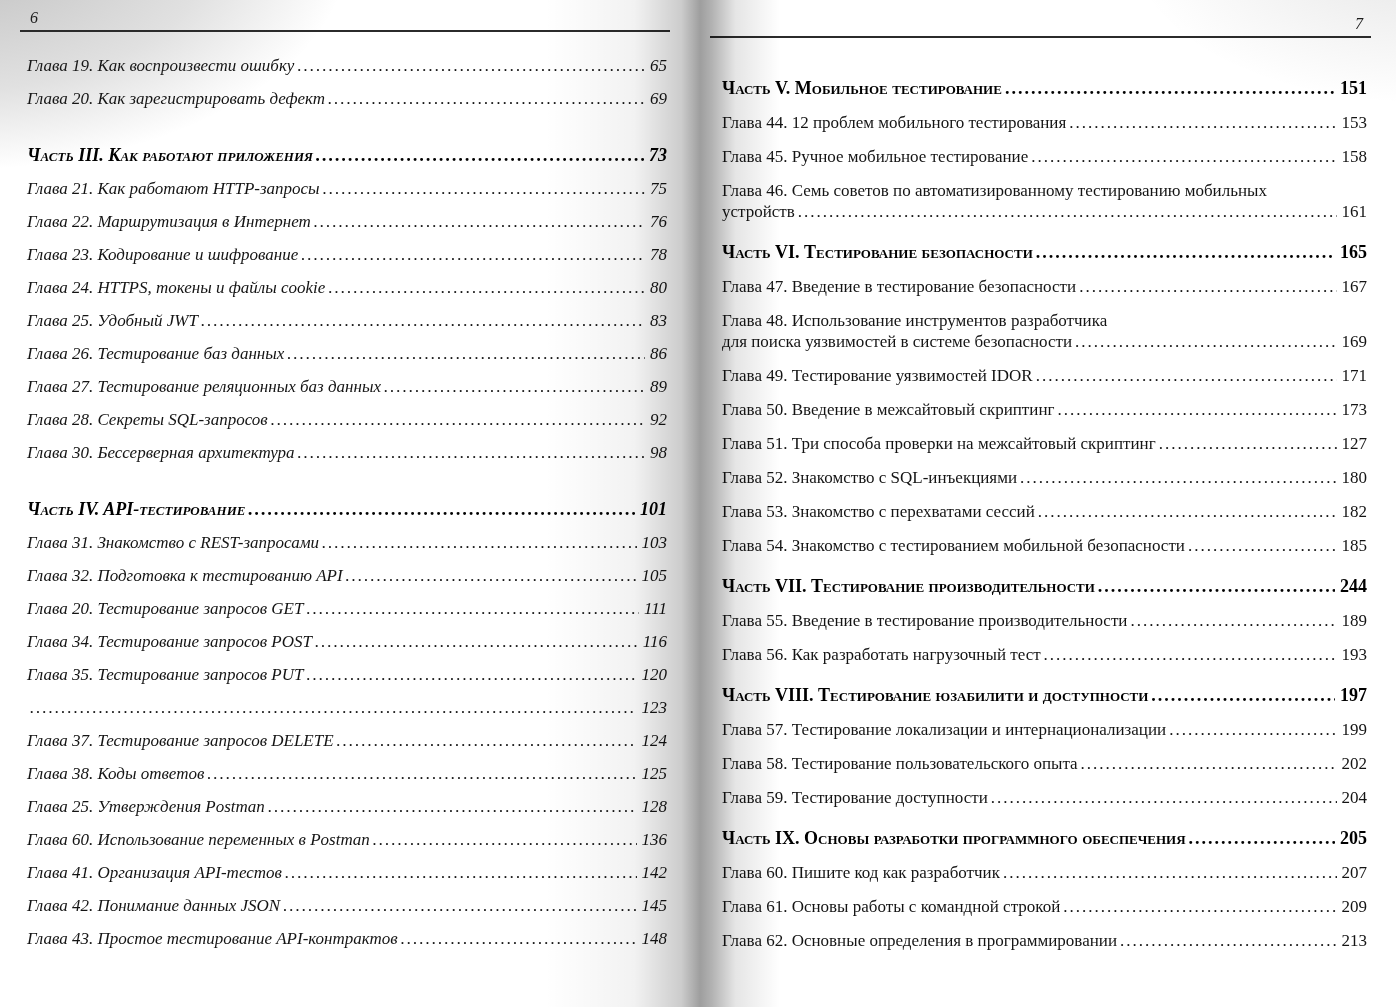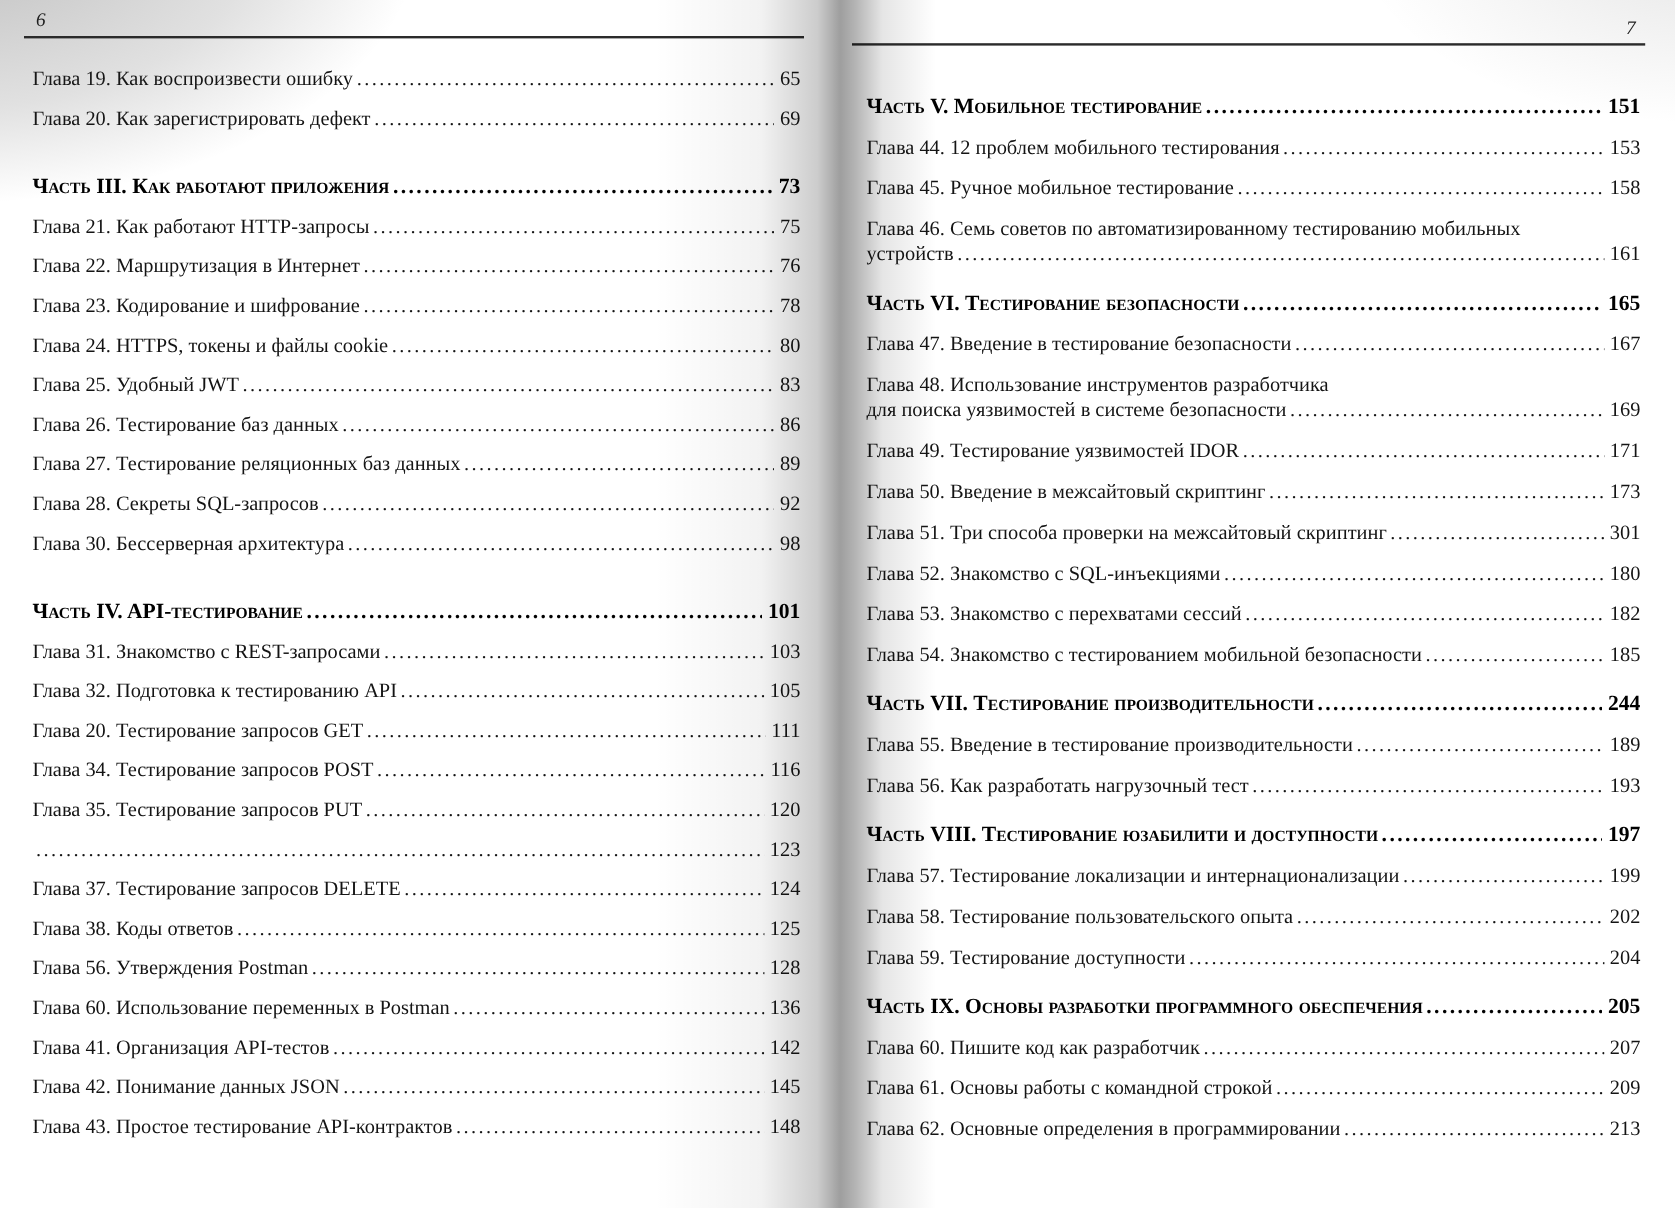--- a/index.html
+++ b/index.html
@@ -50,21 +50,21 @@
   .pagenum {
     position: absolute; bottom: 3px;
     font-style: italic;
     font-size: 16px;
     color: #1c1c1c;
   }
   #page-left  .pagenum { left: 10px; }
   #page-right .pagenum { right: 8px; }
 
   .entries { font-size: 17px; line-height: 21px; }
-  #page-left  .entries { padding: 23px 3px 0 7px; }
+  #page-left  .entries { padding: 23px 3px 0 7px; font-style: italic; }
   #page-right .entries { padding: 20px 4px 0 12px; }
 
   .row { margin-bottom: 12px; }
   #page-right .row { margin-bottom: 13px; }
   .row.part { margin-top: 36px; font-weight: bold; font-variant: small-caps; font-size: 18px; color: #000; }
   #page-right .row.part { margin-top: 20px; }
   .entries .row.part:first-child { margin-top: 0; }
 
   .line { display: flex; align-items: stretch; }
   .t  { flex: none; white-space: nowrap; }
@@ -231,21 +231,21 @@
         </div>
         <div class="row">
           <div class="line">
             <span class="t">Глава 38. Коды ответов</span>
             <span class="dots"></span>
             <span class="pg">125</span>
           </div>
         </div>
         <div class="row">
           <div class="line">
-            <span class="t">Глава 56. Утверждения Postman</span>
+            <span class="t">Глава 25. Утверждения Postman</span>
             <span class="dots"></span>
             <span class="pg">128</span>
           </div>
         </div>
         <div class="row">
           <div class="line">
             <span class="t">Глава 60. Использование переменных в Postman</span>
             <span class="dots"></span>
             <span class="pg">136</span>
           </div>
@@ -345,21 +345,21 @@
           <div class="line">
             <span class="t">Глава 50. Введение в межсайтовый скриптинг</span>
             <span class="dots"></span>
             <span class="pg">173</span>
           </div>
         </div>
         <div class="row">
           <div class="line">
             <span class="t">Глава 51. Три способа проверки на межсайтовый скриптинг</span>
             <span class="dots"></span>
-            <span class="pg">301</span>
+            <span class="pg">127</span>
           </div>
         </div>
         <div class="row">
           <div class="line">
             <span class="t">Глава 52. Знакомство с SQL-инъекциями</span>
             <span class="dots"></span>
             <span class="pg">180</span>
           </div>
         </div>
         <div class="row">

